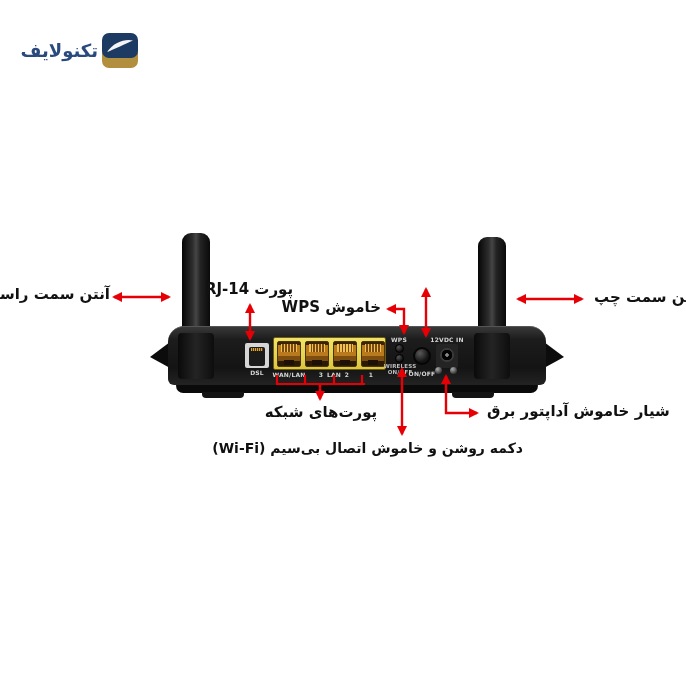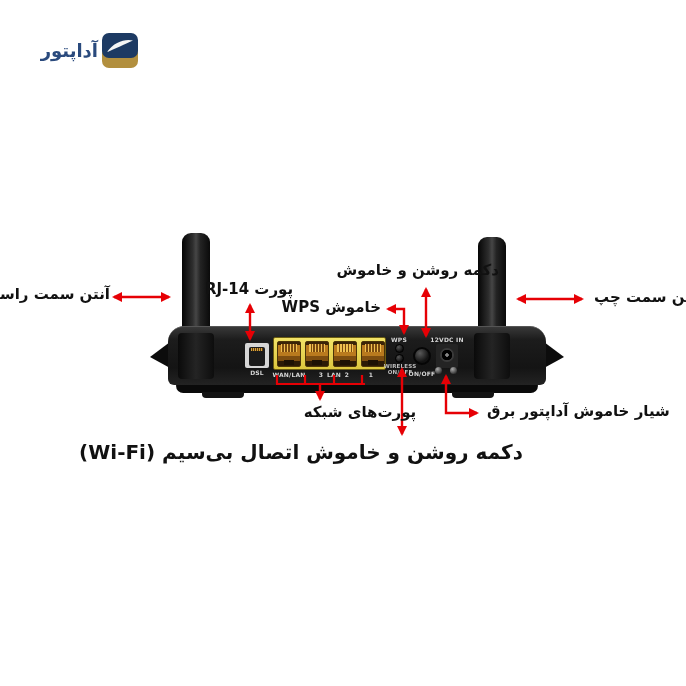--- a/index.html
+++ b/index.html
@@ -68,21 +68,21 @@
 </head>
 <body>
 
 <div id="stage">
 
   <svg class="abs" style="left:101px;top:33px;z-index:12;" width="38" height="36" viewBox="0 0 38 36">
     <rect x="1" y="13" width="36" height="22" rx="7" fill="#b28f3e"></rect>
     <rect x="1" y="0" width="36" height="25" rx="7" fill="#1d3a63"></rect>
     <path d="M6,19 C13,9 24,5.5 32,7.5 C25,10.5 13,16.5 6,19 Z" fill="#f5f5f5"></path>
   </svg>
-  <div class="brand-text">آداپتور</div>
+  <div class="brand-text">تکنولایف</div>
 
   <div class="antenna" style="left:182px;top:233px;"></div>
   <div class="antenna" style="left:478px;top:237px;"></div>
   <div class="wing left"></div>
   <div class="wing right"></div>
   <div class="body-main"></div>
   <div class="antenna-joint" style="left:178px;top:333px;"></div>
   <div class="antenna-joint" style="left:474px;top:333px;"></div>
   <div class="base"></div>
   <div class="foot" style="left:202px;"></div>
@@ -149,18 +149,17 @@
       <path d="M320,385 V399" marker-end="url(#ah)"></path>
       <path d="M402,369 V434" marker-start="url(#ah)" marker-end="url(#ah)"></path>
       <path d="M446,376 V413 H477" marker-start="url(#ah)" marker-end="url(#ah)"></path>
     </g>
   </svg>
 
   <div class="ann" style="right:576px;top:285px;">آنتن سمت راست</div>
   <div class="ann" style="left:594px;top:288px;">آنتن سمت چپ</div>
   <div class="ann center-x" style="left:249px;top:280px;">پورت RJ-14</div>
   <div class="ann" style="right:305px;top:298px;">خاموش WPS</div>
-  <div class="ann" style="right:187px;top:261px;">دکمه روشن و خاموش</div>
-  <div class="ann center-x" style="left:321px;top:403px;margin-left:39px;">پورت‌های شبکه</div>
-  <div class="ann" style="right:163px;top:440px;font-size:20px;">دکمه روشن و خاموش اتصال بی‌سیم (Wi-Fi)</div>
+  <div class="ann center-x" style="left:321px;top:403px;">پورت‌های شبکه</div>
+  <div class="ann" style="right:163px;top:440px;font-size:14px;">دکمه روشن و خاموش اتصال بی‌سیم (Wi-Fi)</div>
   <div class="ann" style="left:487px;top:402px;">شیار خاموش آداپتور برق</div>
 
 </div>
 
 </body></html>

